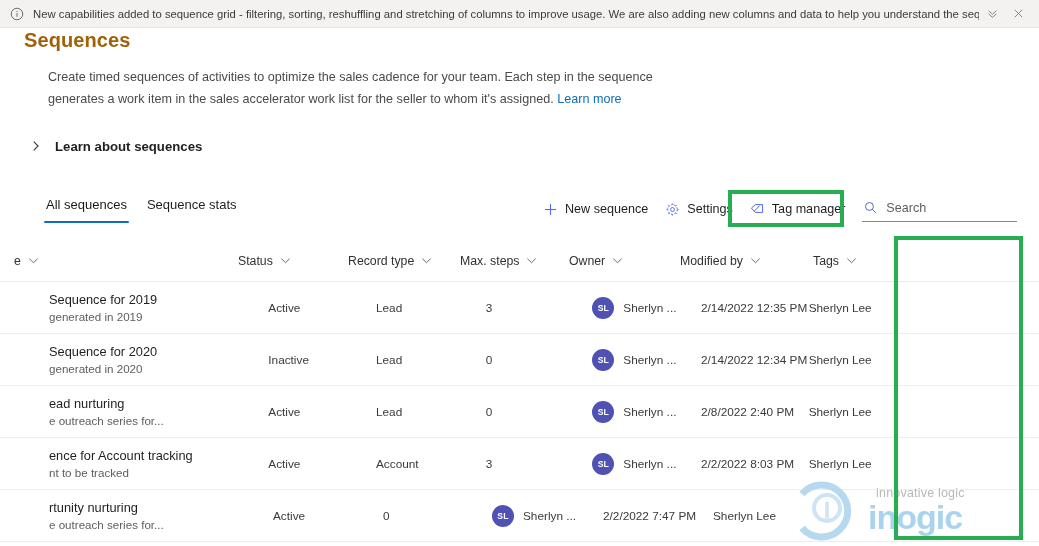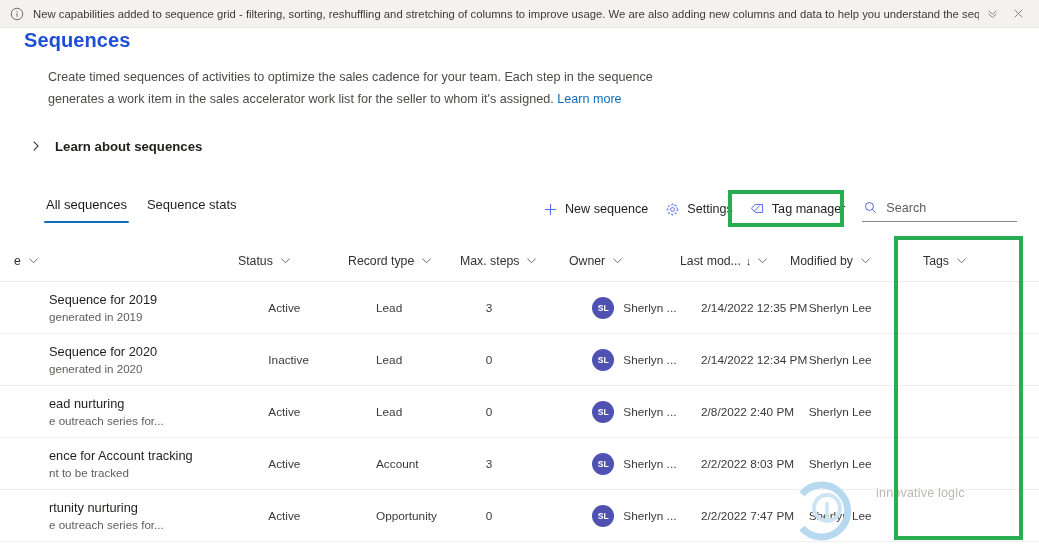--- a/index.html
+++ b/index.html
@@ -31,21 +31,21 @@
   }
   .notif-btn {
     flex: 0 0 auto; width: 26px; height: 26px;
     display: flex; align-items: center; justify-content: center;
     color: #7a7977;
   }
 
   
   .page-title {
     position: absolute; left: 24px; top: 29px;
-    font-size: 20px; font-weight: 600; color: #1d4ed8; letter-spacing: .1px;
+    font-size: 20px; font-weight: 600; color: #a16207; letter-spacing: .1px;
   }
   .page-desc {
     position: absolute; left: 24px; top: 66px; width: 625px;
     font-size: 12.6px; line-height: 22px; color: #4a4a48; margin-left: 24px;
   }
   .page-desc a { color: #0f6cbd; text-decoration: none; }
 
   .learn-row {
     position: absolute; left: 28px; top: 134px;
     display: flex; align-items: center; height: 24px;
@@ -302,29 +302,20 @@
 
       <div class="hcell" style="width:111px;">
         <span class="htext">Owner</span>
         <span class="hchev">
           <svg width="11" height="11" viewBox="0 0 12 12">
               <polyline points="1.5,4 6,8.4 10.5,4" fill="none" stroke="#605e5c" stroke-width="1"></polyline>
             </svg>
         </span>
       </div>
 
-      <div class="hcell" style="width:110px;">
-        <span class="htext">Last mod...</span>
-        <span class="sort-arrow">↓</span>
-        <span class="hchev" style="margin-left:3px;">
-          <svg width="11" height="11" viewBox="0 0 12 12">
-              <polyline points="1.5,4 6,8.4 10.5,4" fill="none" stroke="#605e5c" stroke-width="1"></polyline>
-            </svg>
-        </span>
-      </div>
 
       <div class="hcell" style="width:105px;">
         <span class="htext">Modified by</span>
         <span class="hchev">
           <svg width="11" height="11" viewBox="0 0 12 12">
               <polyline points="1.5,4 6,8.4 10.5,4" fill="none" stroke="#605e5c" stroke-width="1"></polyline>
             </svg>
         </span>
       </div>
 
@@ -405,21 +396,20 @@
       <div class="cell cell-text" style="width:105px;">Sherlyn Lee</div>
       <div class="cell cell-text" style="width:130px; padding-left:12px;"></div>
     </div>
 
     <div class="row">
       <div class="cell cell-name" style="width:238px; padding-left:14px;">
         <span class="name-primary">rtunity nurturing</span>
         <span class="name-secondary">e outreach series for...</span>
       </div>
       <div class="cell cell-text" style="width:110px;">Active</div>
-      <div class="cell cell-text" style="width:112px;">Opportunity</div>
       <div class="cell cell-text" style="width:109px;">0</div>
       <div class="cell owner-cell" style="width:111px;">
         <span class="avatar">SL</span>
         <span class="cell-text">Sherlyn ...</span>
       </div>
       <div class="cell cell-text" style="width:110px;">2/2/2022 7:47 PM</div>
       <div class="cell cell-text" style="width:105px;">Sherlyn Lee</div>
       <div class="cell cell-text" style="width:130px; padding-left:12px;"></div>
     </div>
 
@@ -428,18 +418,19 @@
   <div class="watermark">
     <svg width="70" height="66" viewBox="0 0 70 66" style="position:absolute;left:0;top:4px;">
       <g fill="none" stroke="#b6d9ef" stroke-width="7">
         <path d="M10 16 A26 26 0 1 1 10 50"></path>
       </g>
       <circle cx="35" cy="30" r="13" fill="none" stroke="#cde4f4" stroke-width="4"></circle>
       <path d="M35 24 L35 40" stroke="#cde4f4" stroke-width="3.5"></path>
       <path d="M30 42 L40 42" stroke="#cde4f4" stroke-width="3"></path>
     </svg>
     <div class="wm-tagline">innovative logic</div>
+    <div class="wm-word">inogic</div>
   </div>
 
   <div class="hl-box" id="hl-tagmanager"></div>
   <div class="hl-box" id="hl-tagscolumn"></div>
 
 </div>
 
 </body></html>

